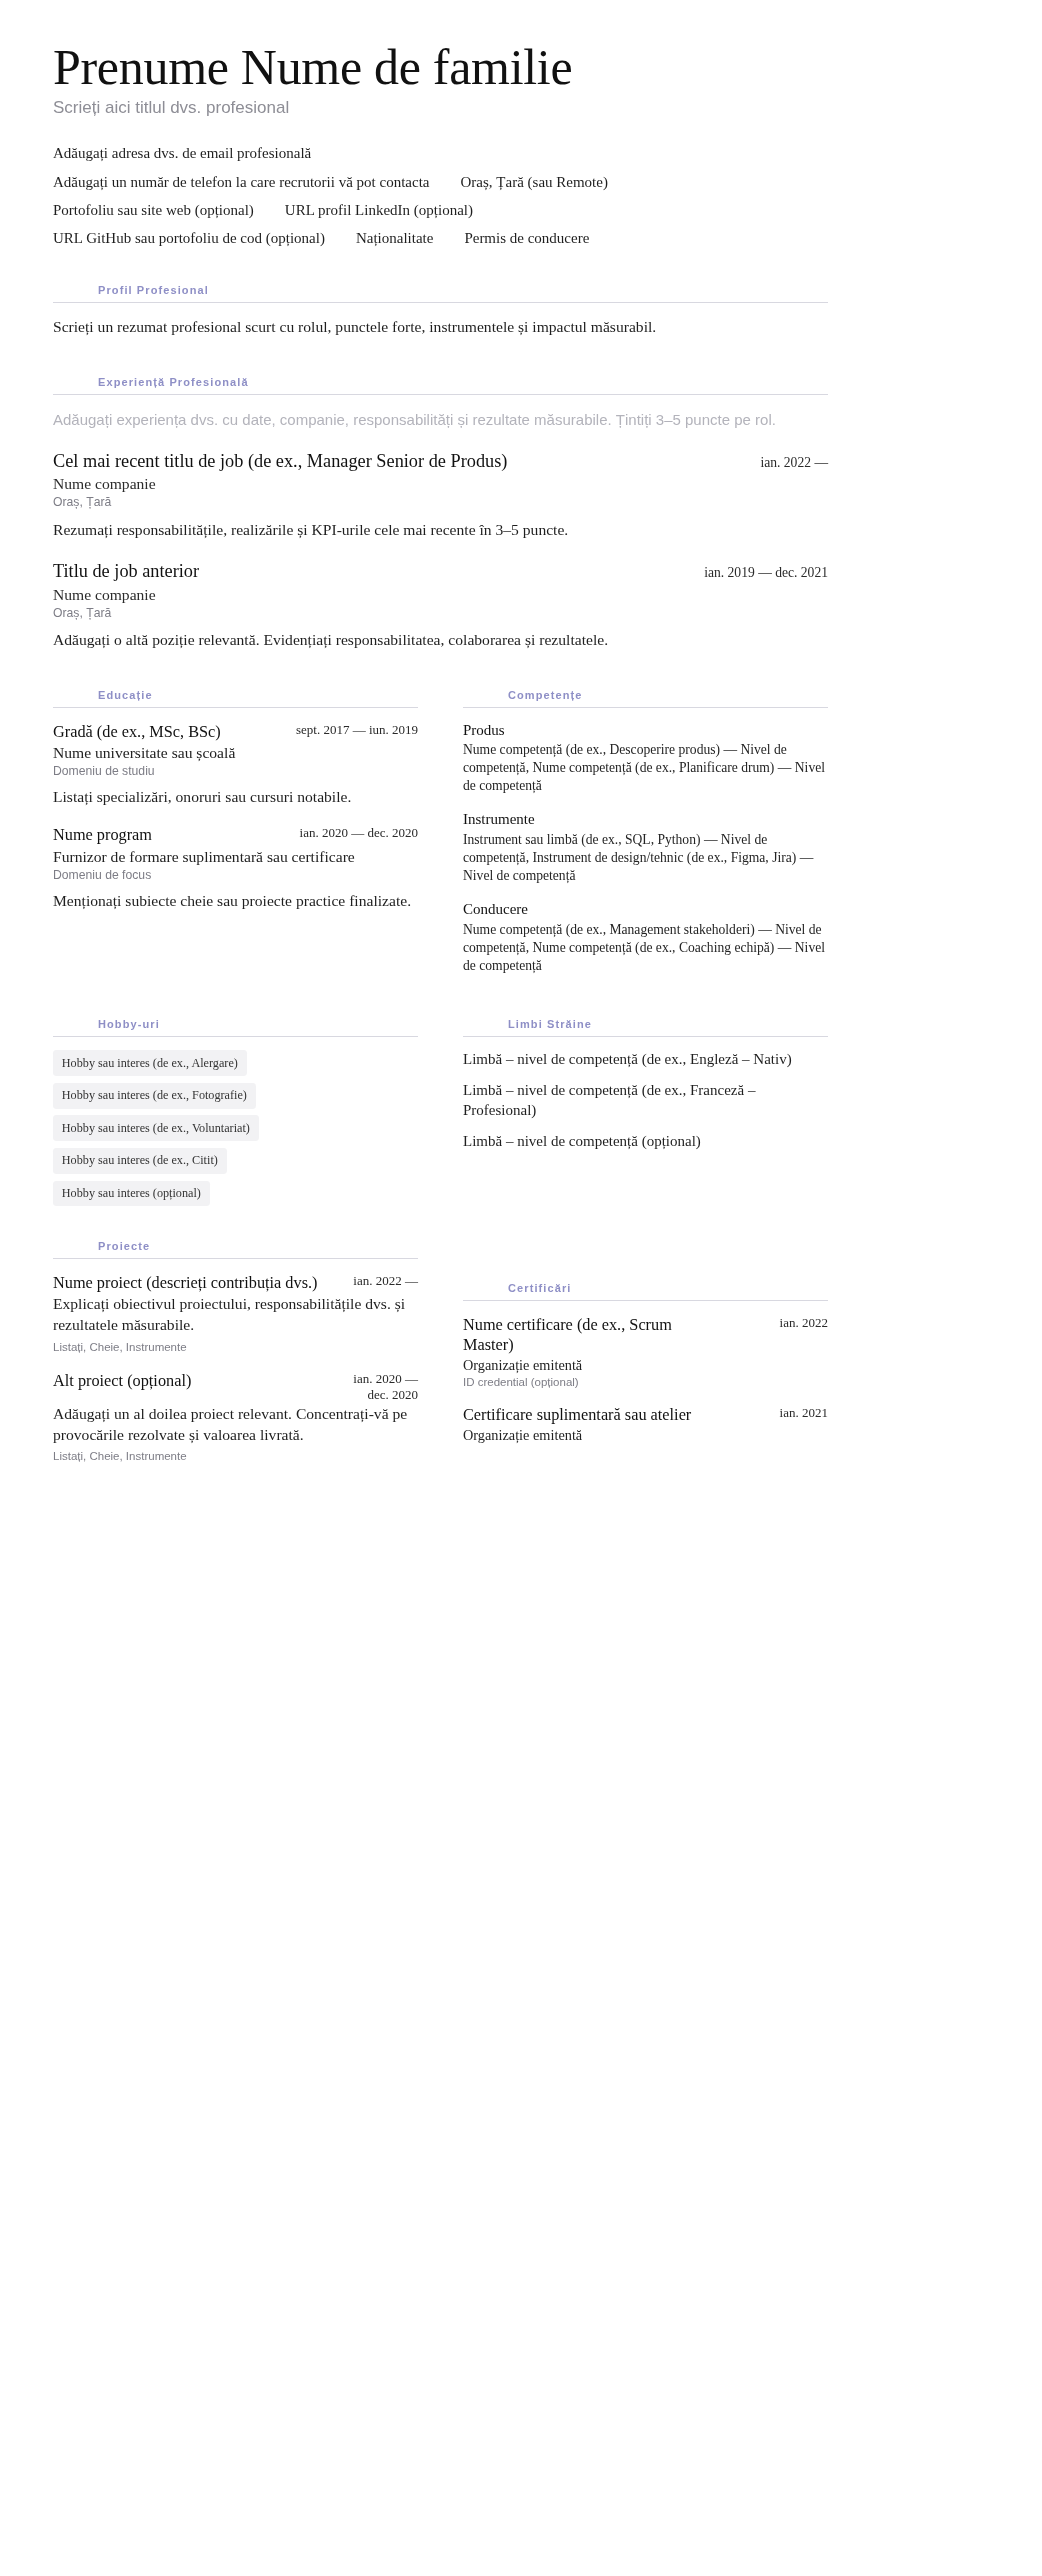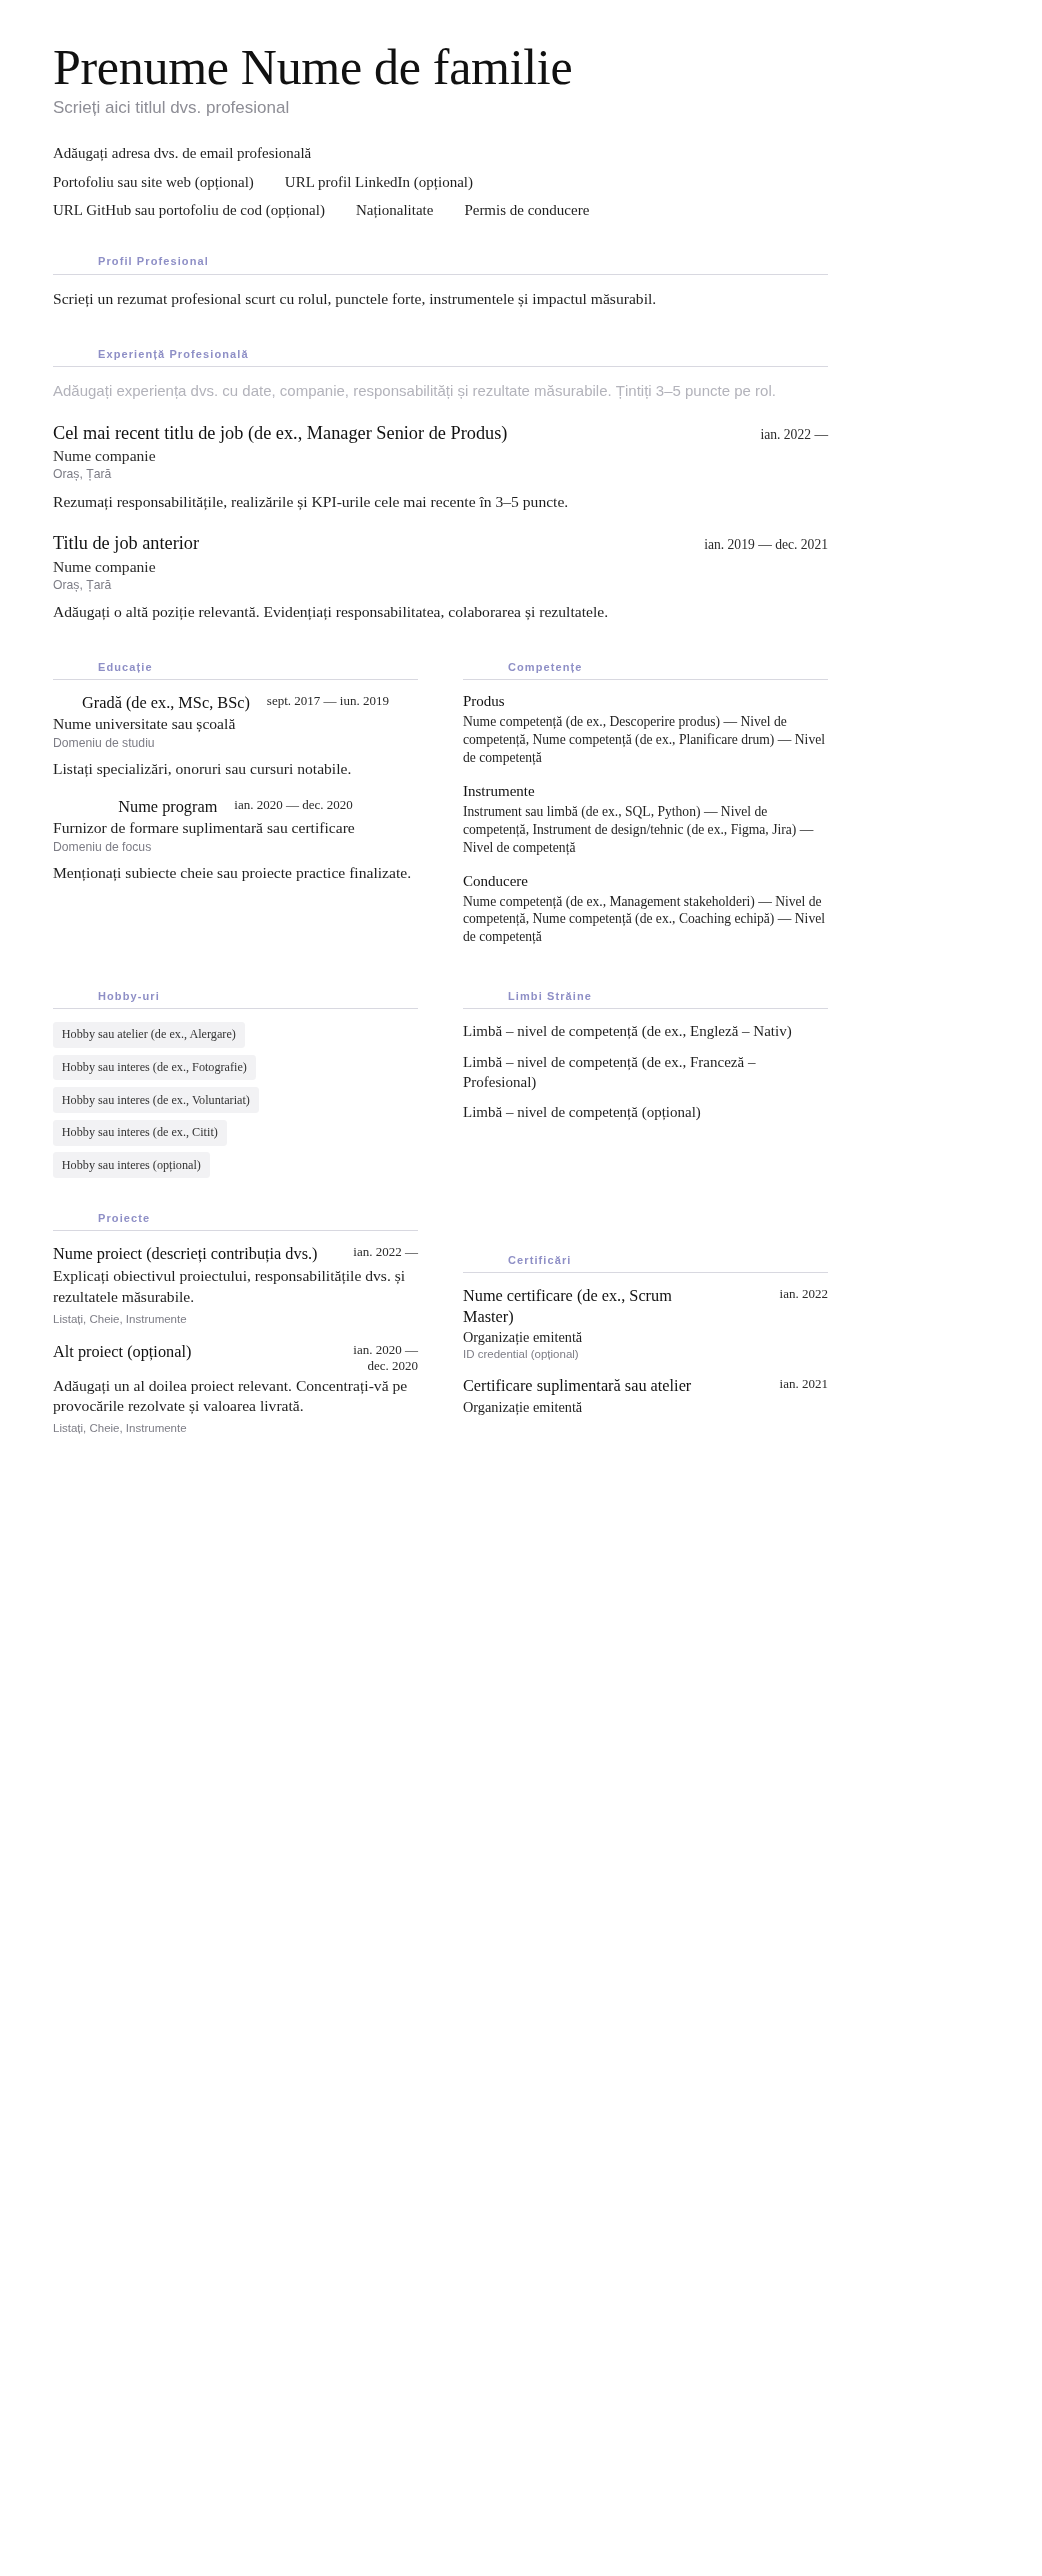--- a/index.html
+++ b/index.html
@@ -141,21 +141,21 @@
   }
   .col {
     flex: 1 1 0;
     min-width: 0;
   }
 
   
   .edu-entry { margin-bottom: 17.7px; }
   .edu-head {
     display: flex;
-    justify-content: center;
+    justify-content: space-between;
     gap: 17px;
     align-items: flex-start;
   }
   .edu-title {
     font-family: "Liberation Serif", serif;
     font-size: 16.3px;
     line-height: 1.22;
     color: #111111;
     max-width: 60%;
   }
@@ -305,20 +305,24 @@
 
   <header>
     <h1 class="name">Prenume Nume de familie</h1>
     <div class="headline">Scrieți aici titlul dvs. profesional</div>
 
     <div class="contact-block">
       <div class="contact-row">
         <span class="contact-item">Adăugați adresa dvs. de email profesională</span>
       </div>
       <div class="contact-row">
+        <span class="contact-item">Adăugați un număr de telefon la care recrutorii vă pot contacta</span>
+        <span class="contact-item">Oraș, Țară (sau Remote)</span>
+      </div>
+      <div class="contact-row">
         <span class="contact-item">Portofoliu sau site web (opțional)</span>
         <span class="contact-item">URL profil LinkedIn (opțional)</span>
       </div>
       <div class="contact-row">
         <span class="contact-item">URL GitHub sau portofoliu de cod (opțional)</span>
         <span class="contact-item">Naționalitate</span>
         <span class="contact-item">Permis de conducere</span>
       </div>
     </div>
   </header>
@@ -404,21 +408,21 @@
     </div>
   </div>
 
   <div class="spacer-md"></div>
 
   <div class="cols">
     <div class="col">
       <div class="section-title">Hobby-uri</div>
       <div class="rule"></div>
       <div class="chip-wrap">
-        <span class="chip">Hobby sau atelier (de ex., Alergare)</span>
+        <span class="chip">Hobby sau interes (de ex., Alergare)</span>
         <span class="chip">Hobby sau interes (de ex., Fotografie)</span>
         <span class="chip">Hobby sau interes (de ex., Voluntariat)</span>
         <span class="chip">Hobby sau interes (de ex., Citit)</span>
         <span class="chip">Hobby sau interes (opțional)</span>
       </div>
     </div>
 
     <div class="col">
       <div class="section-title">Limbi Străine</div>
       <div class="rule"></div>

